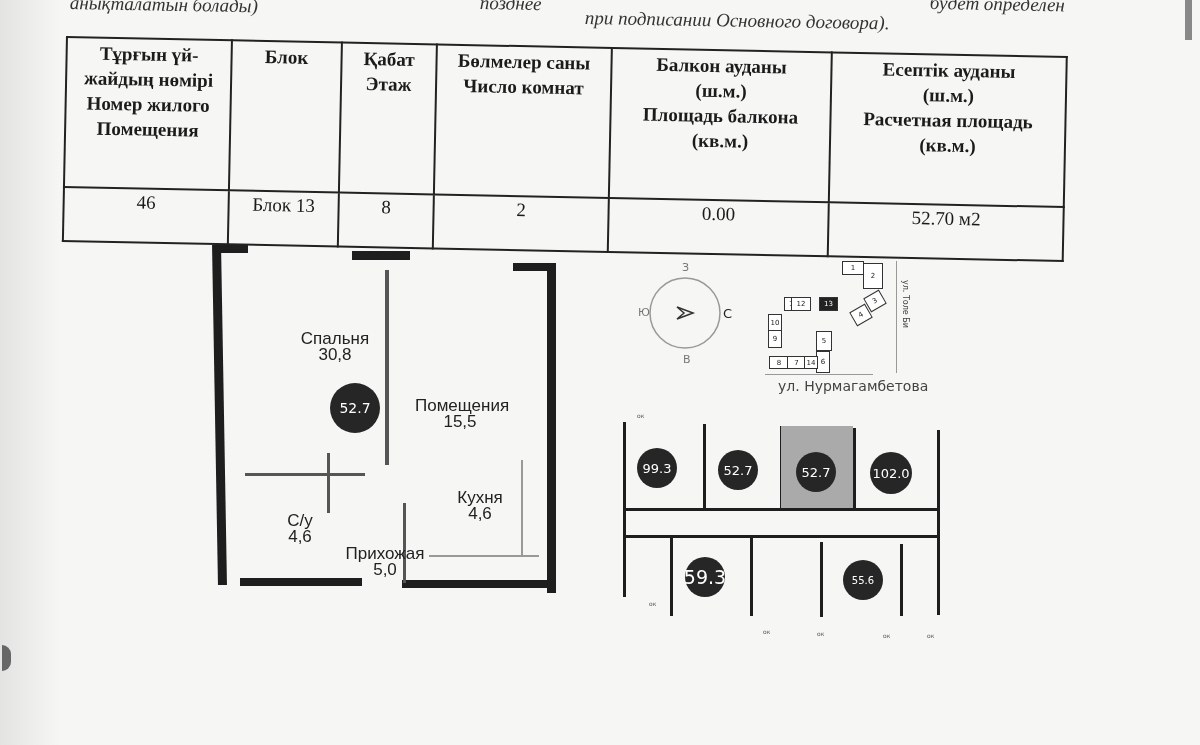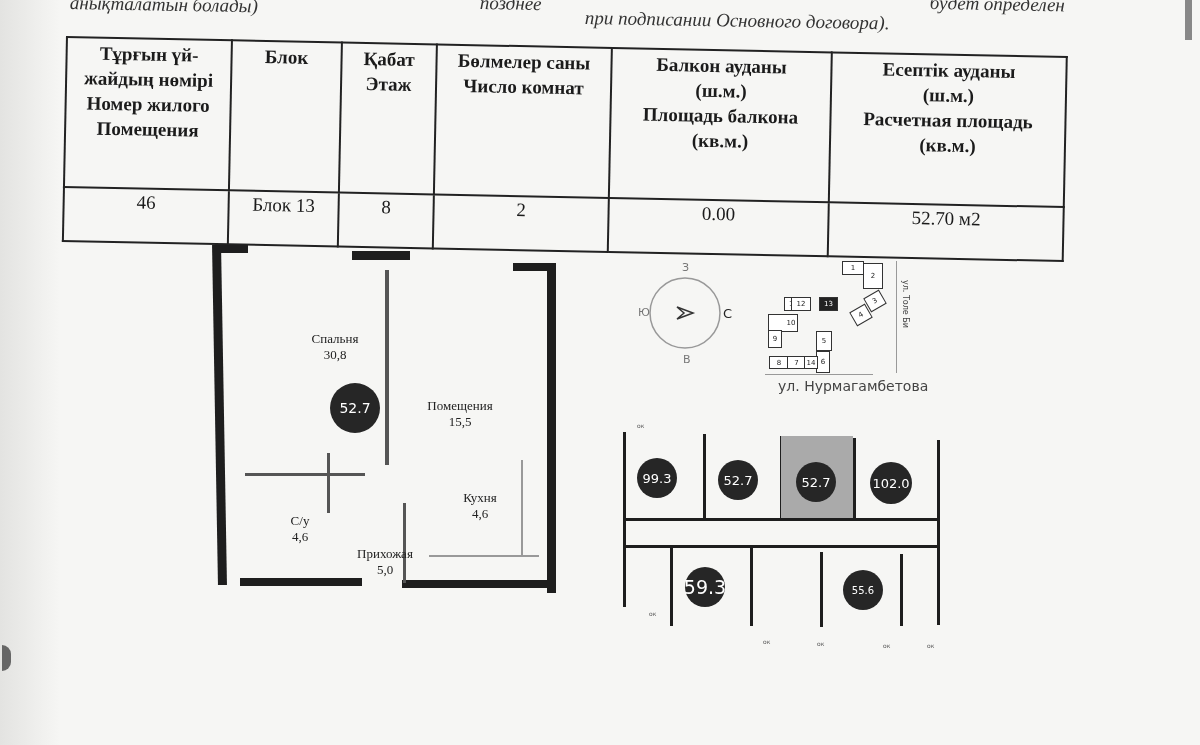--- a/index.html
+++ b/index.html
@@ -7,27 +7,27 @@
   .shade{position:absolute;left:0;top:0;width:60px;height:745px;background:linear-gradient(to right,#e3e3e1,#f6f6f4);}
   .rightbar{position:absolute;right:8px;top:0;width:7px;height:40px;background:#888;}
   .leftnub{position:absolute;left:2px;top:645px;width:9px;height:26px;background:#666;border-radius:0 13px 13px 0;}
   .toptext{position:absolute;font-style:italic;font-size:19px;color:#333;white-space:nowrap;transform:rotate(1deg);transform-origin:left top;}
   .tbl{position:absolute;left:66px;top:36px;width:1002px;height:206px;transform:rotate(1.15deg);transform-origin:left top;}
   table{border-collapse:collapse;width:100%;height:100%;}
   td,th{border:2px solid #222;text-align:center;font-size:19px;padding:2px 4px;}
   th{font-weight:bold;vertical-align:top;line-height:25px;}
   td{font-weight:normal;vertical-align:top;height:48px;}
   .plan{position:absolute;left:205px;top:235px;width:380px;height:380px;}
-  .ptxt{position:absolute;font-family:Liberation Serif, serif;font-size:13px;color:#222;text-align:center;line-height:16px;}
+  .ptxt{position:absolute;font-family:Liberation Sans, sans-serif;font-size:17px;color:#222;text-align:center;line-height:16px;}
   .badge{position:absolute;border-radius:50%;background:#262626;color:#fff;font-family:"DejaVu Sans",sans-serif;display:flex;align-items:center;justify-content:center;}
   .compass{position:absolute;left:620px;top:255px;width:120px;height:120px;}
   .ctext{position:absolute;font-family:"DejaVu Sans",sans-serif;font-size:11px;color:#777;}
   .site{position:absolute;left:760px;top:255px;width:150px;height:140px;}
   .bk{position:absolute;border:1px solid #333;background:#fff;font-family:"DejaVu Sans",sans-serif;font-size:7px;display:flex;align-items:center;justify-content:center;}
-  .floor{position:absolute;left:615px;top:420px;width:335px;height:225px;}
+  .floor{position:absolute;left:615px;top:410px;width:335px;height:225px;}
   .wall{position:absolute;background:#1e1e1e;}
   .ok{position:absolute;font-family:"DejaVu Sans",sans-serif;font-size:6px;color:#555;}
 </style>
 </head>
 <body>
 
 <div class="shade"></div>
 <div class="rightbar"></div>
 <div class="leftnub"></div>
 
@@ -134,21 +134,21 @@
 </div>
 
 <div class="site">
   <div class="bk" style="left:82px;top:6px;width:20px;height:12px;">1</div>
   <div class="bk" style="left:103px;top:8px;width:18px;height:24px;">2</div>
   <div class="bk" style="left:106px;top:38px;width:16px;height:14px;transform:rotate(-30deg);">3</div>
   <div class="bk" style="left:92px;top:52px;width:16px;height:14px;transform:rotate(-30deg);">4</div>
   <div class="bk" style="left:24px;top:42px;width:17px;height:12px;">11</div>
   <div class="bk" style="left:31px;top:42px;width:18px;height:12px;">12</div>
   <div class="bk" style="left:59px;top:42px;width:17px;height:12px;background:#222;color:#fff;">13</div>
-  <div class="bk" style="left:8px;top:59px;width:12px;height:16px;padding-left:16px;">10</div>
+  <div class="bk" style="left:8px;top:59px;width:12px;height:16px;">10</div>
   <div class="bk" style="left:8px;top:75px;width:12px;height:16px;">9</div>
   <div class="bk" style="left:56px;top:76px;width:14px;height:18px;">5</div>
   <div class="bk" style="left:56px;top:96px;width:12px;height:20px;">6</div>
   <div class="bk" style="left:9px;top:101px;width:18px;height:11px;">8</div>
   <div class="bk" style="left:27px;top:101px;width:17px;height:11px;">7</div>
   <div class="bk" style="left:44px;top:101px;width:12px;height:11px;">14</div>
   <div style="position:absolute;left:136px;top:6px;width:1px;height:112px;background:#999;"></div>
   <div style="position:absolute;left:5px;top:119px;width:108px;height:1px;background:#999;"></div>
   <div class="ctext" style="left:125px;top:50px;font-size:8px;color:#444;transform:rotate(90deg);transform-origin:left top;white-space:nowrap;left:150px;top:25px;">ул. Толе Би</div>
   <div class="ctext" style="left:18px;top:123px;font-size:14px;color:#444;white-space:nowrap;">ул. Нурмагамбетова</div>

